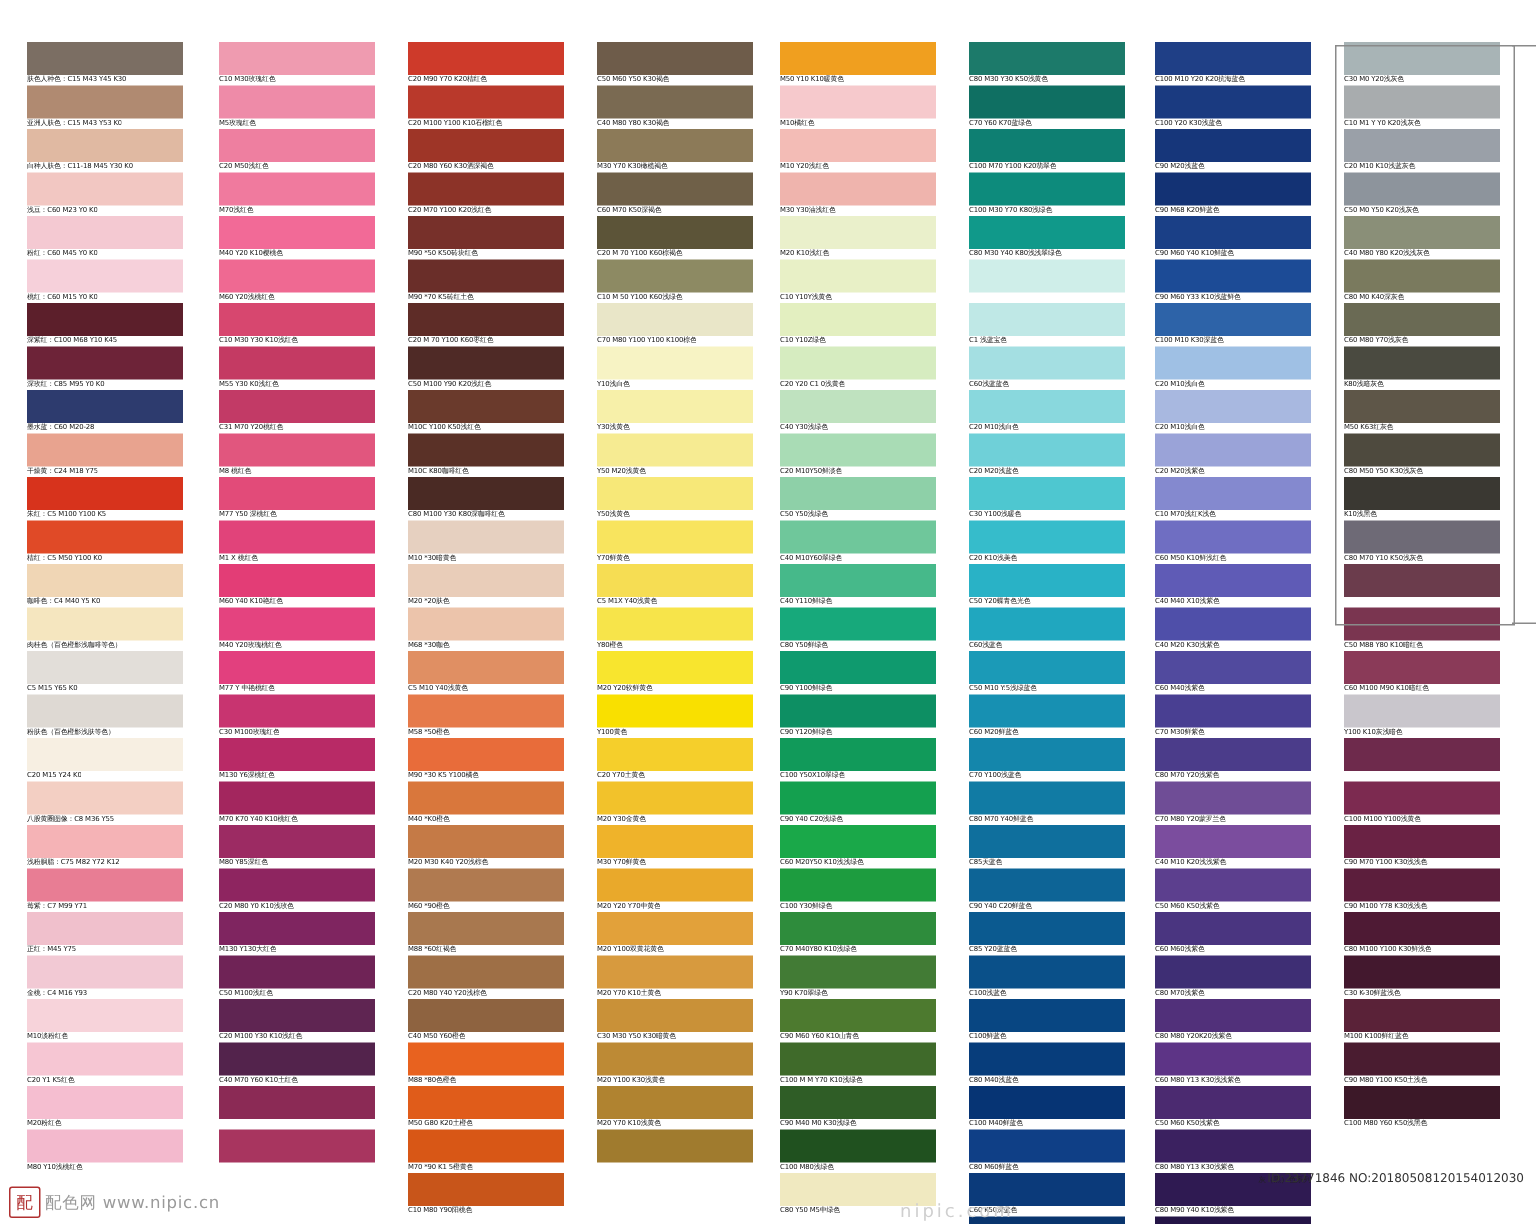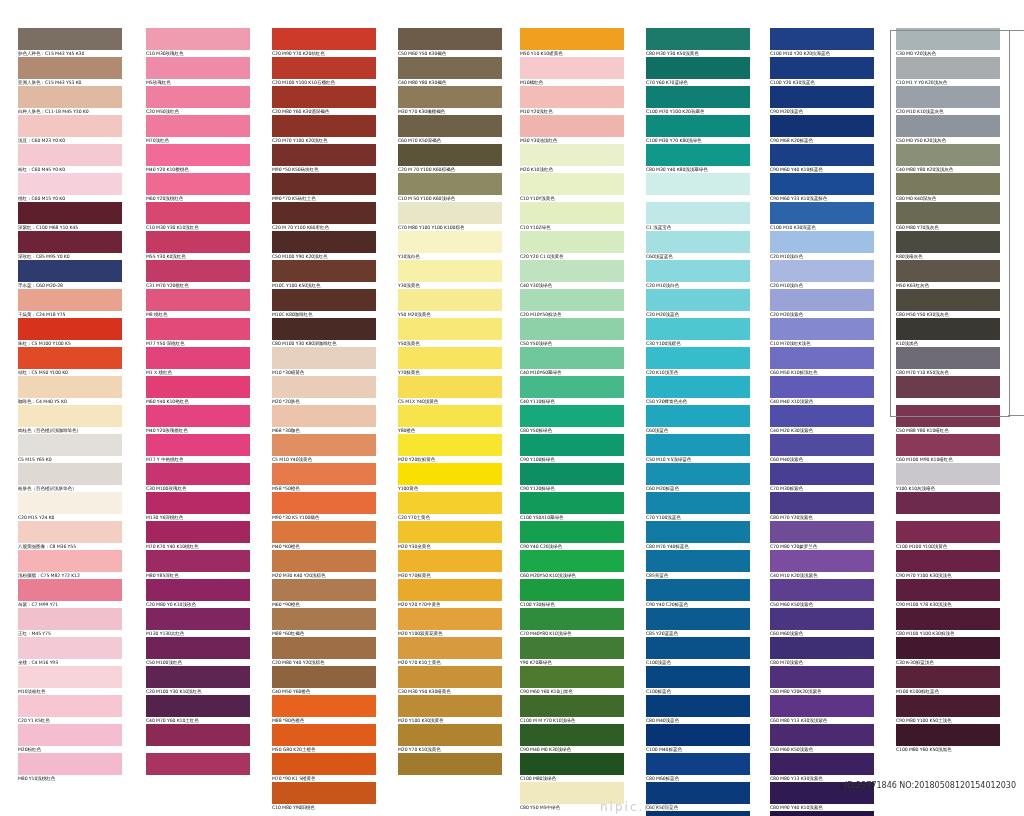--- a/index.html
+++ b/index.html
@@ -915,13 +915,18 @@
     </div>
 
   <div class="hl" id="callout" style="left: 890px; top: 30px; width: 118px; height: 385px;"></div>
   <div class="hl-line" id="callout-line-top" style="left: 1008px; top: 30px; width: 16px;"></div>
   <div class="hl-line" id="callout-line-bottom" style="left: 1008px; top: 415px; width: 16px;"></div>
 
   <div class="graytail">灰（黑）色系列</div>
   <div class="idtext">ID:23771846  NO:20180508120154012030</div>
   <div class="brandghost">nipic.com</div>
 
+  <div class="footer">
+    <div class="wm">
+      <span class="logo">配</span><span class="txt">配色网 www.nipic.cn</span>
+    </div>
+  </div>
 </div>
 
 </body></html>

